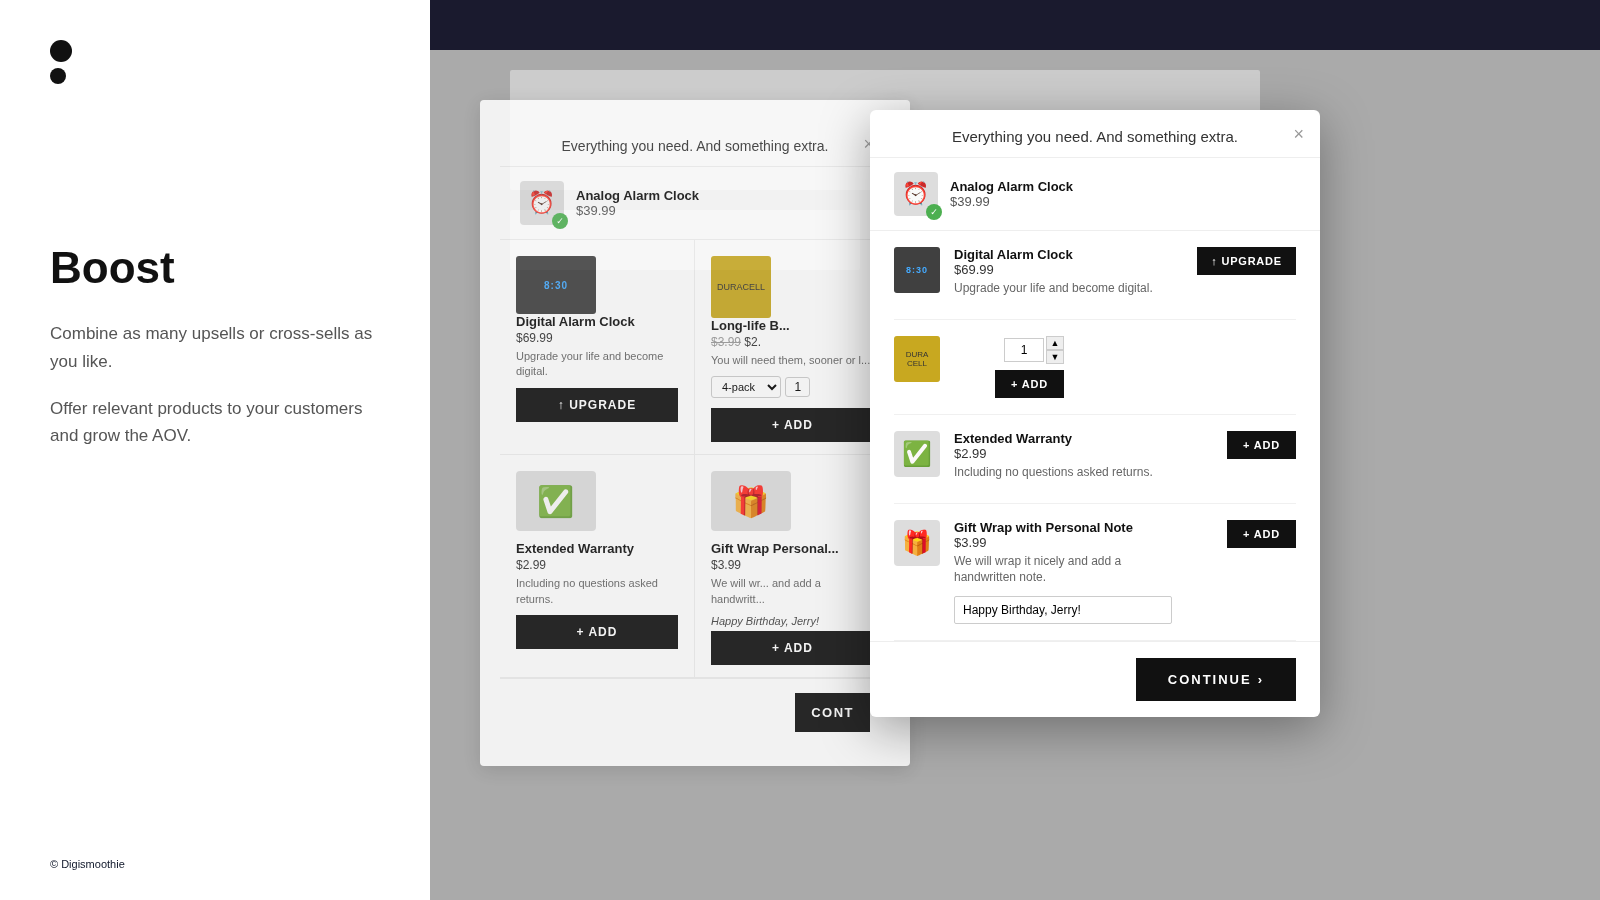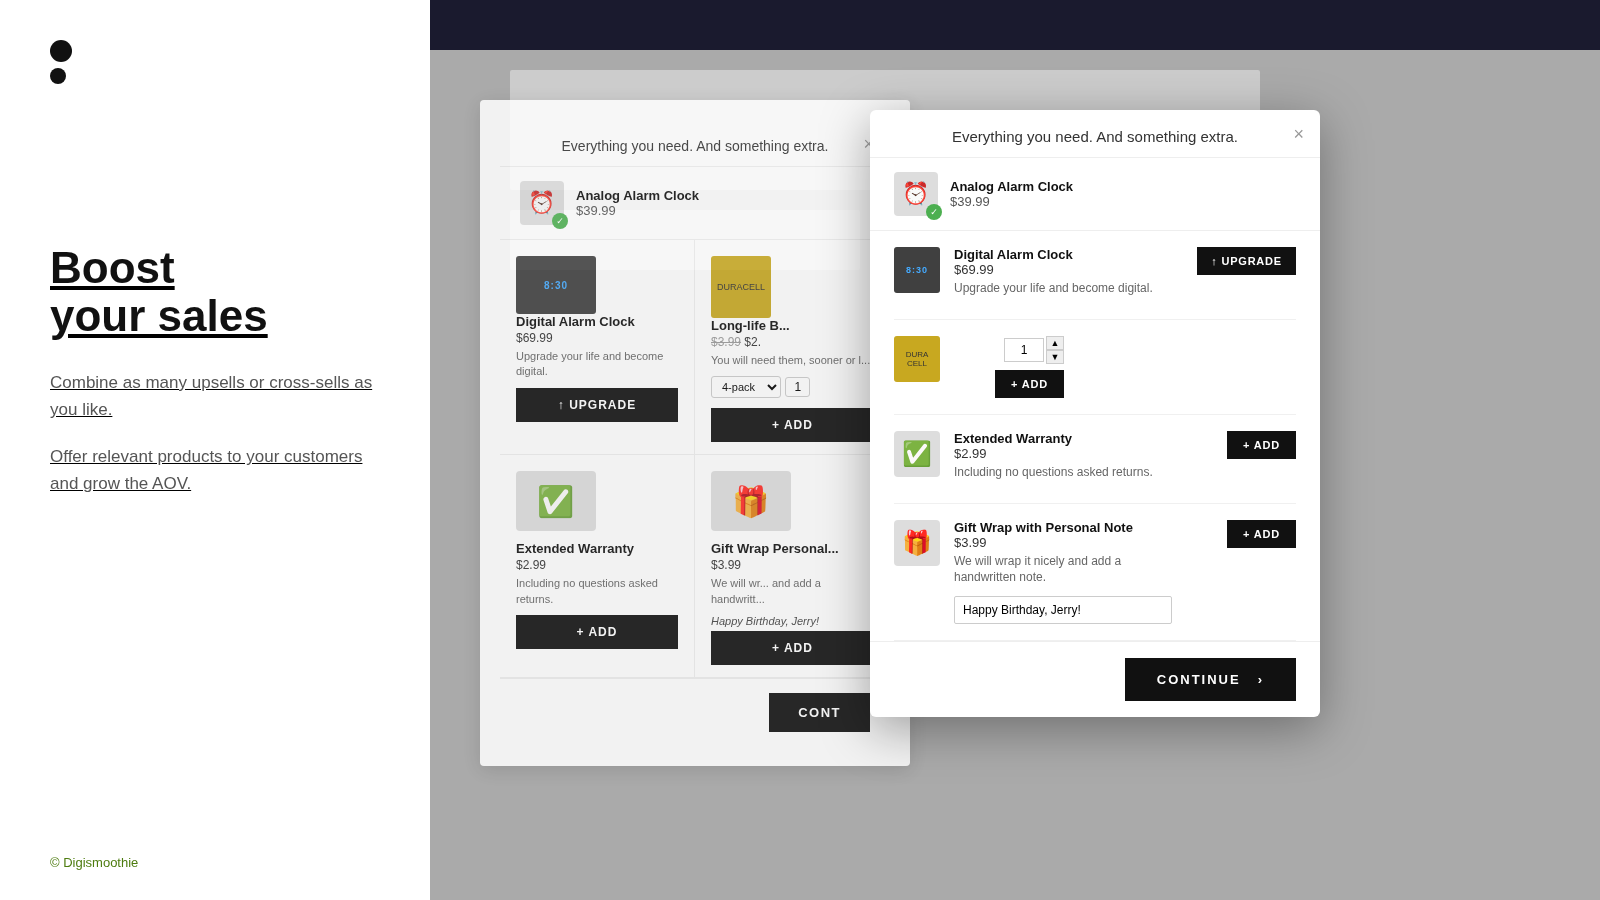--- a/index.html
+++ b/index.html
@@ -8,21 +8,20 @@
     
     .left-panel {
       width: 430px;
       min-width: 430px;
       height: 900px;
       background: #fff;
       display: flex;
       flex-direction: column;
       padding: 40px 50px;
       position: relative;
-      text-decoration: underline;
     }
     .logo {
       display: flex;
       flex-direction: column;
       gap: 6px;
       margin-bottom: 160px;
     }
     .logo-dot {
       width: 22px;
       height: 22px;
@@ -43,22 +42,22 @@
     .body-text {
       font-size: 17px;
       color: #555;
       line-height: 1.6;
       margin-bottom: 20px;
     }
     .footer-copy {
       position: absolute;
       bottom: 30px;
       left: 50px;
-      font-size: 13px;
-      color: #4d7c0f;
+      font-size: 11px;
+      color: #0f172a;
     }
 
     
     .right-panel {
       flex: 1;
       background: #e84a2b;
       position: relative;
       overflow: hidden;
     }
 
@@ -215,21 +214,21 @@
     }
 
     
     .modal-footer {
       padding: 14px 20px;
       display: flex;
       justify-content: flex-end;
       border-top: 1px solid #eee;
     }
     .btn-continue {
-      padding: 12px 29px;
+      padding: 12px 16px;
       background: #111;
       color: #fff;
       font-size: 13px;
       font-weight: 700;
       letter-spacing: 1.5px;
       border: none;
       cursor: pointer;
       display: flex;
       align-items: center;
       gap: 8px;
@@ -349,21 +348,21 @@
       padding: 14px 32px;
       background: #111;
       color: #fff;
       font-size: 13px;
       font-weight: 800;
       letter-spacing: 2px;
       border: none;
       cursor: pointer;
       display: flex;
       align-items: center;
-      gap: 17px;
+      gap: 6px;
     }
     
     .digital-clock-placeholder {
       width: 80px;
       height: 58px;
       background: #404040;
       border-radius: 3px;
       display: flex; align-items: center; justify-content: center;
       color: #4af;
       font-size: 10px;
@@ -385,21 +384,20 @@
 <body>
 
 <div class="left-panel">
   <div class="logo">
     <div class="logo-dot"></div>
     <div class="logo-dot small"></div>
   </div>
 
   <h1 class="headline">
     <span>Boost</span><br>
-    <span>your sales</span>
   </h1>
 
   <p class="body-text">Combine as many upsells or cross-sells as you like.</p>
   <p class="body-text">Offer relevant products to your customers and grow the AOV.</p>
 
   <div class="footer-copy">© Digismoothie</div>
 </div>
 
 <div class="right-panel">
   <div class="dark-bar"></div>

